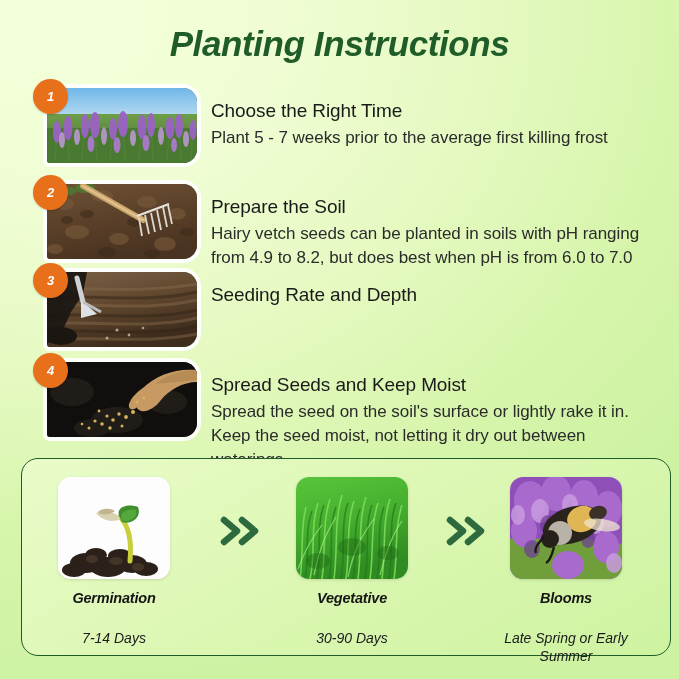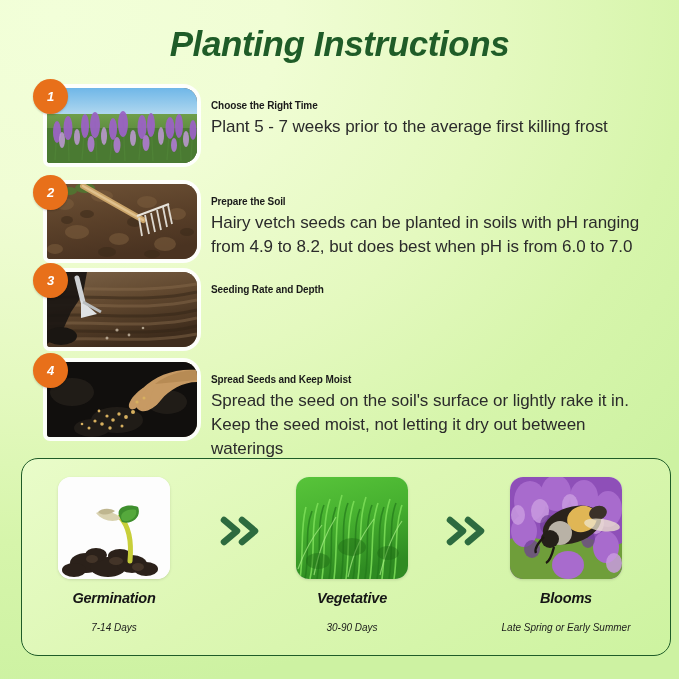--- a/index.html
+++ b/index.html
@@ -89,22 +89,22 @@
   }
   .thumb svg { display:block; width:100%; height:100%; }
 
   .step-text {
     position: absolute;
     left: 178px;
     top: 21px;
     width: 432px;
   }
   .step-title {
-    font-size: 10px;
-    font-weight: bold;
+    font-size: 19px;
+    font-weight: normal;
     color: #1a1a1a;
     line-height: 1.2;
     margin-bottom: 3px;
     letter-spacing: -0.1px;
   }
   .step-body {
     font-size: 17px;
     color: #2b2b2b;
     line-height: 1.42;
     letter-spacing: -0.05px;
@@ -154,22 +154,22 @@
   .stage-img svg { display:block; width:100%; height:100%; }
   .stage-name {
     margin-top: 11px;
     font-size: 14.5px;
     font-weight: bold;
     font-style: italic;
     color: #151515;
     letter-spacing: -0.2px;
   }
   .stage-dur {
-    margin-top: 16px;
-    font-size: 10px;
+    margin-top: 24px;
+    font-size: 14px;
     font-style: italic;
     color: #1b1b1b;
     line-height: 1.28;
   }
   .chev {
     position: absolute;
     top: 55px;
     width: 44px;
     height: 34px;
   }

